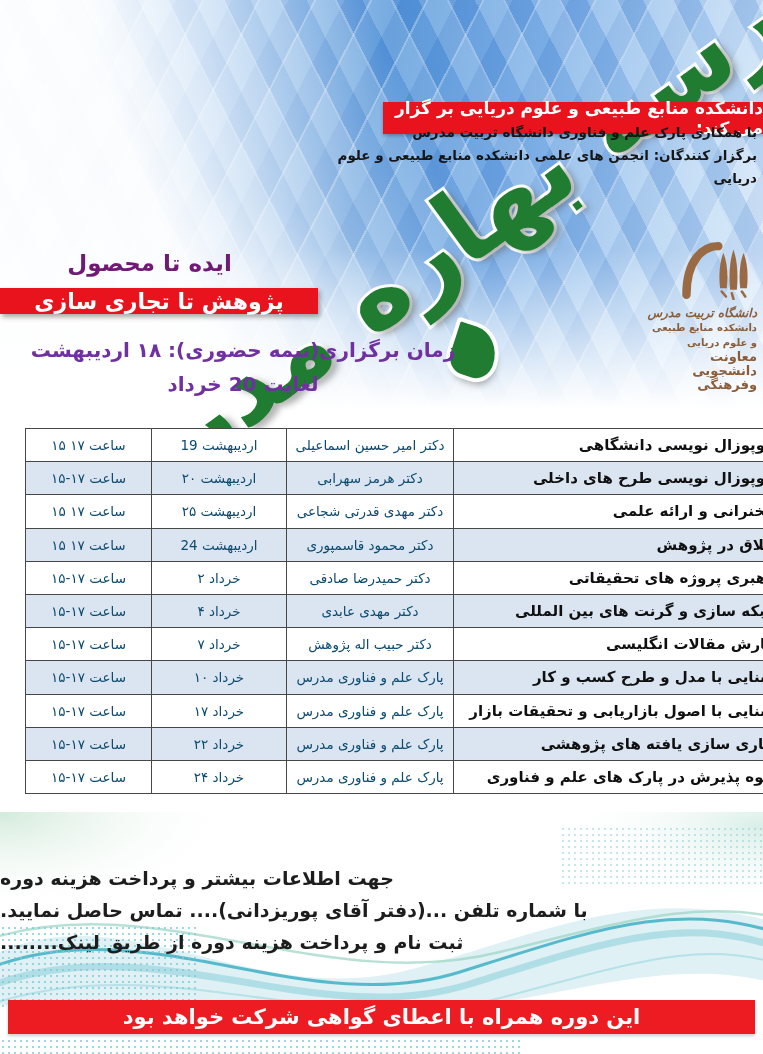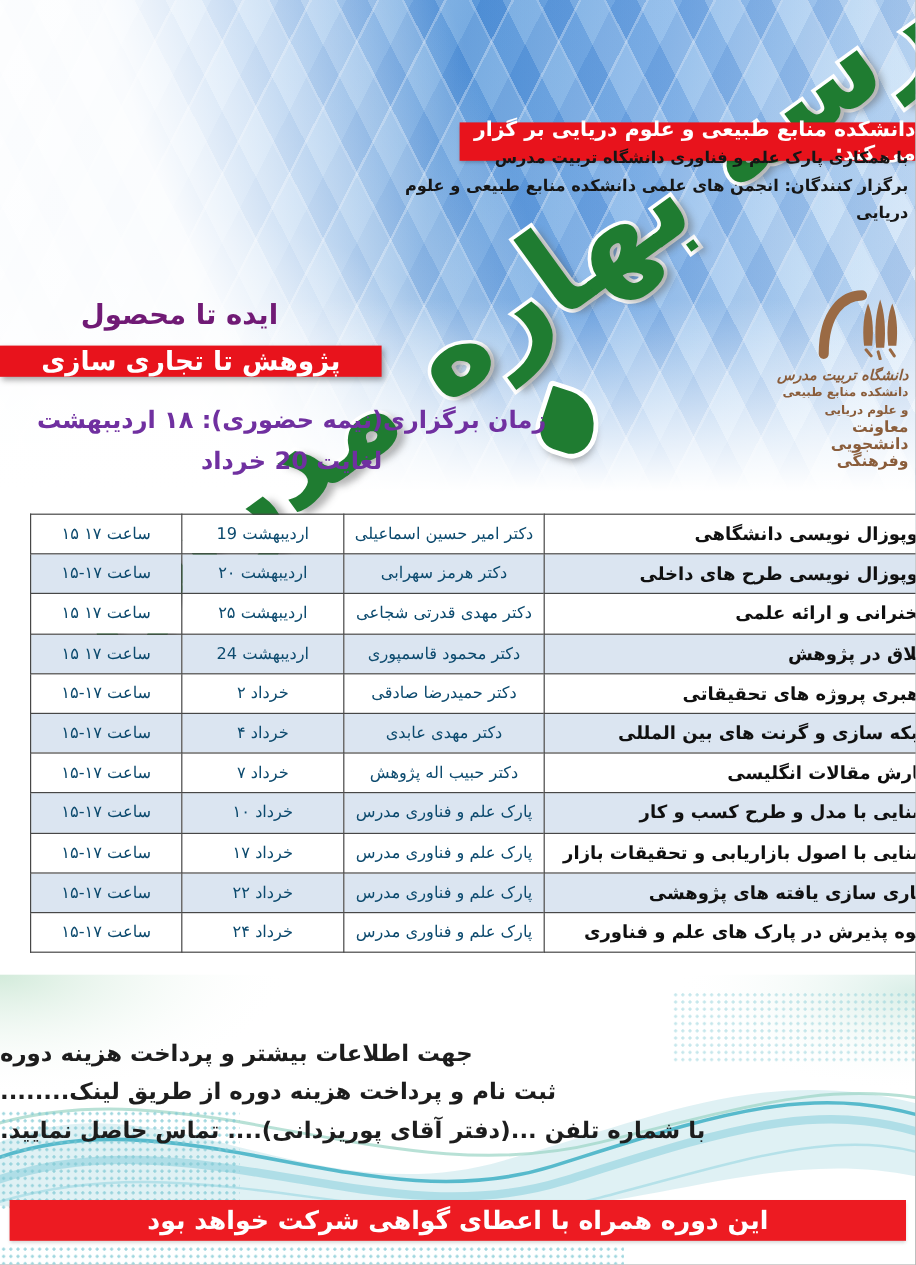--- a/index.html
+++ b/index.html
@@ -232,19 +232,19 @@
     <path d="M-20 178 C150 108 310 222 470 172 C610 128 690 100 790 140" fill="none" stroke="#7fccd9" stroke-width="7" opacity="0.5"></path>
     <path d="M-20 130 C150 70 320 185 500 140 C630 108 700 86 790 108" fill="none" stroke="#9ad4c4" stroke-width="2.5" opacity="0.7"></path>
     <path d="M-20 196 C160 130 330 232 500 186 C630 152 706 124 790 156" fill="none" stroke="#aadde6" stroke-width="2" opacity="0.8"></path>
   </svg>
   <div class="halftone dots-left"></div>
   <div class="halftone dots-right"></div>
   <div class="halftone dots-bottom"></div>
 
   <div class="footer-info">
     <div>جهت اطلاعات بیشتر و پرداخت هزینه دوره</div>
+    <div>با شماره تلفن ...(دفتر آقای پوریزدانی).... تماس حاصل نمایید.</div>
     <div>ثبت نام و پرداخت هزینه دوره از طریق لینک........</div>
-    <div>با شماره تلفن ...(دفتر آقای پوریزدانی).... تماس حاصل نمایید.</div>
   </div>
 
   <div class="certificate-banner">این دوره همراه با اعطای گواهی شرکت خواهد بود</div>
 
 </div>
 
 </body></html>

